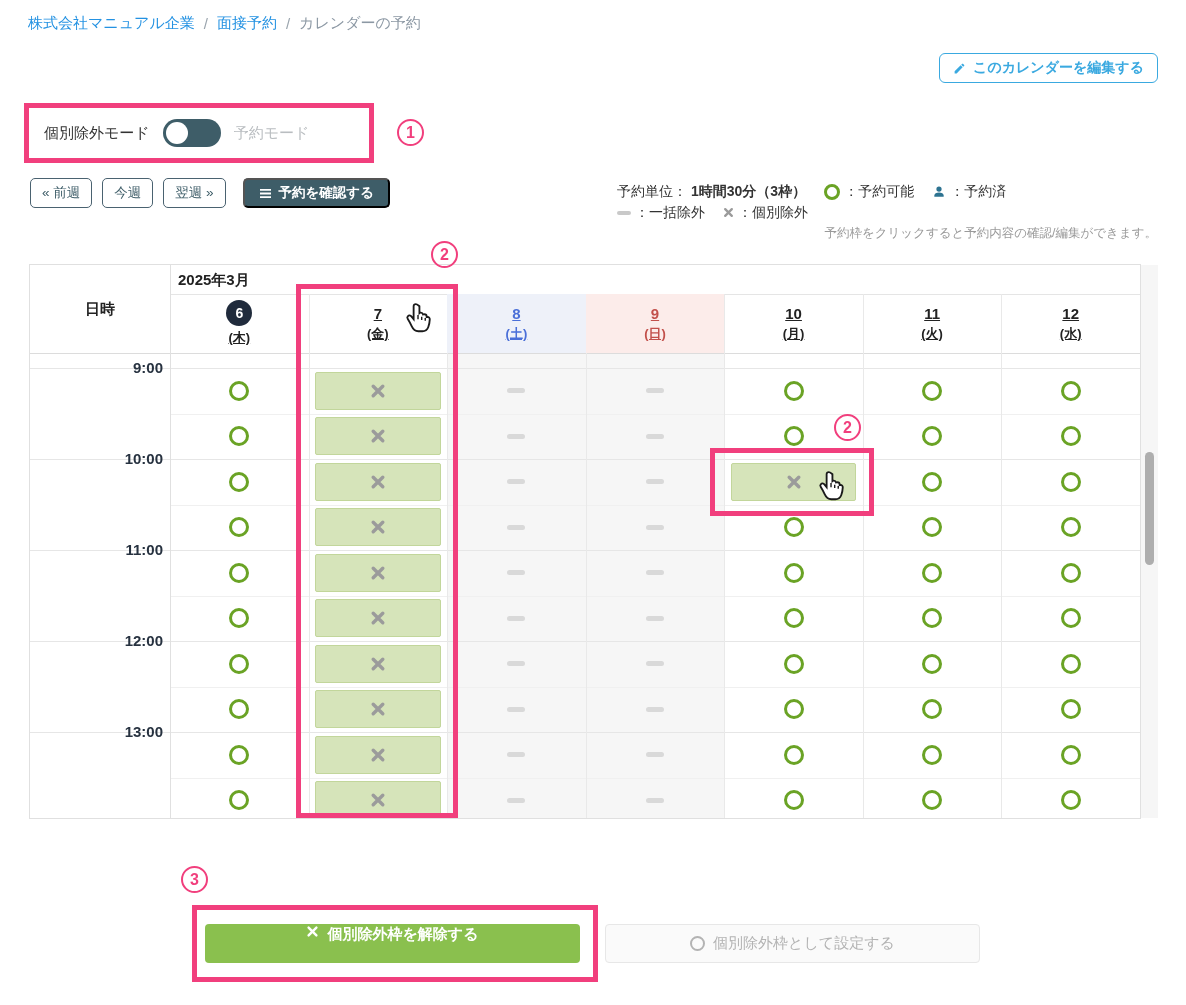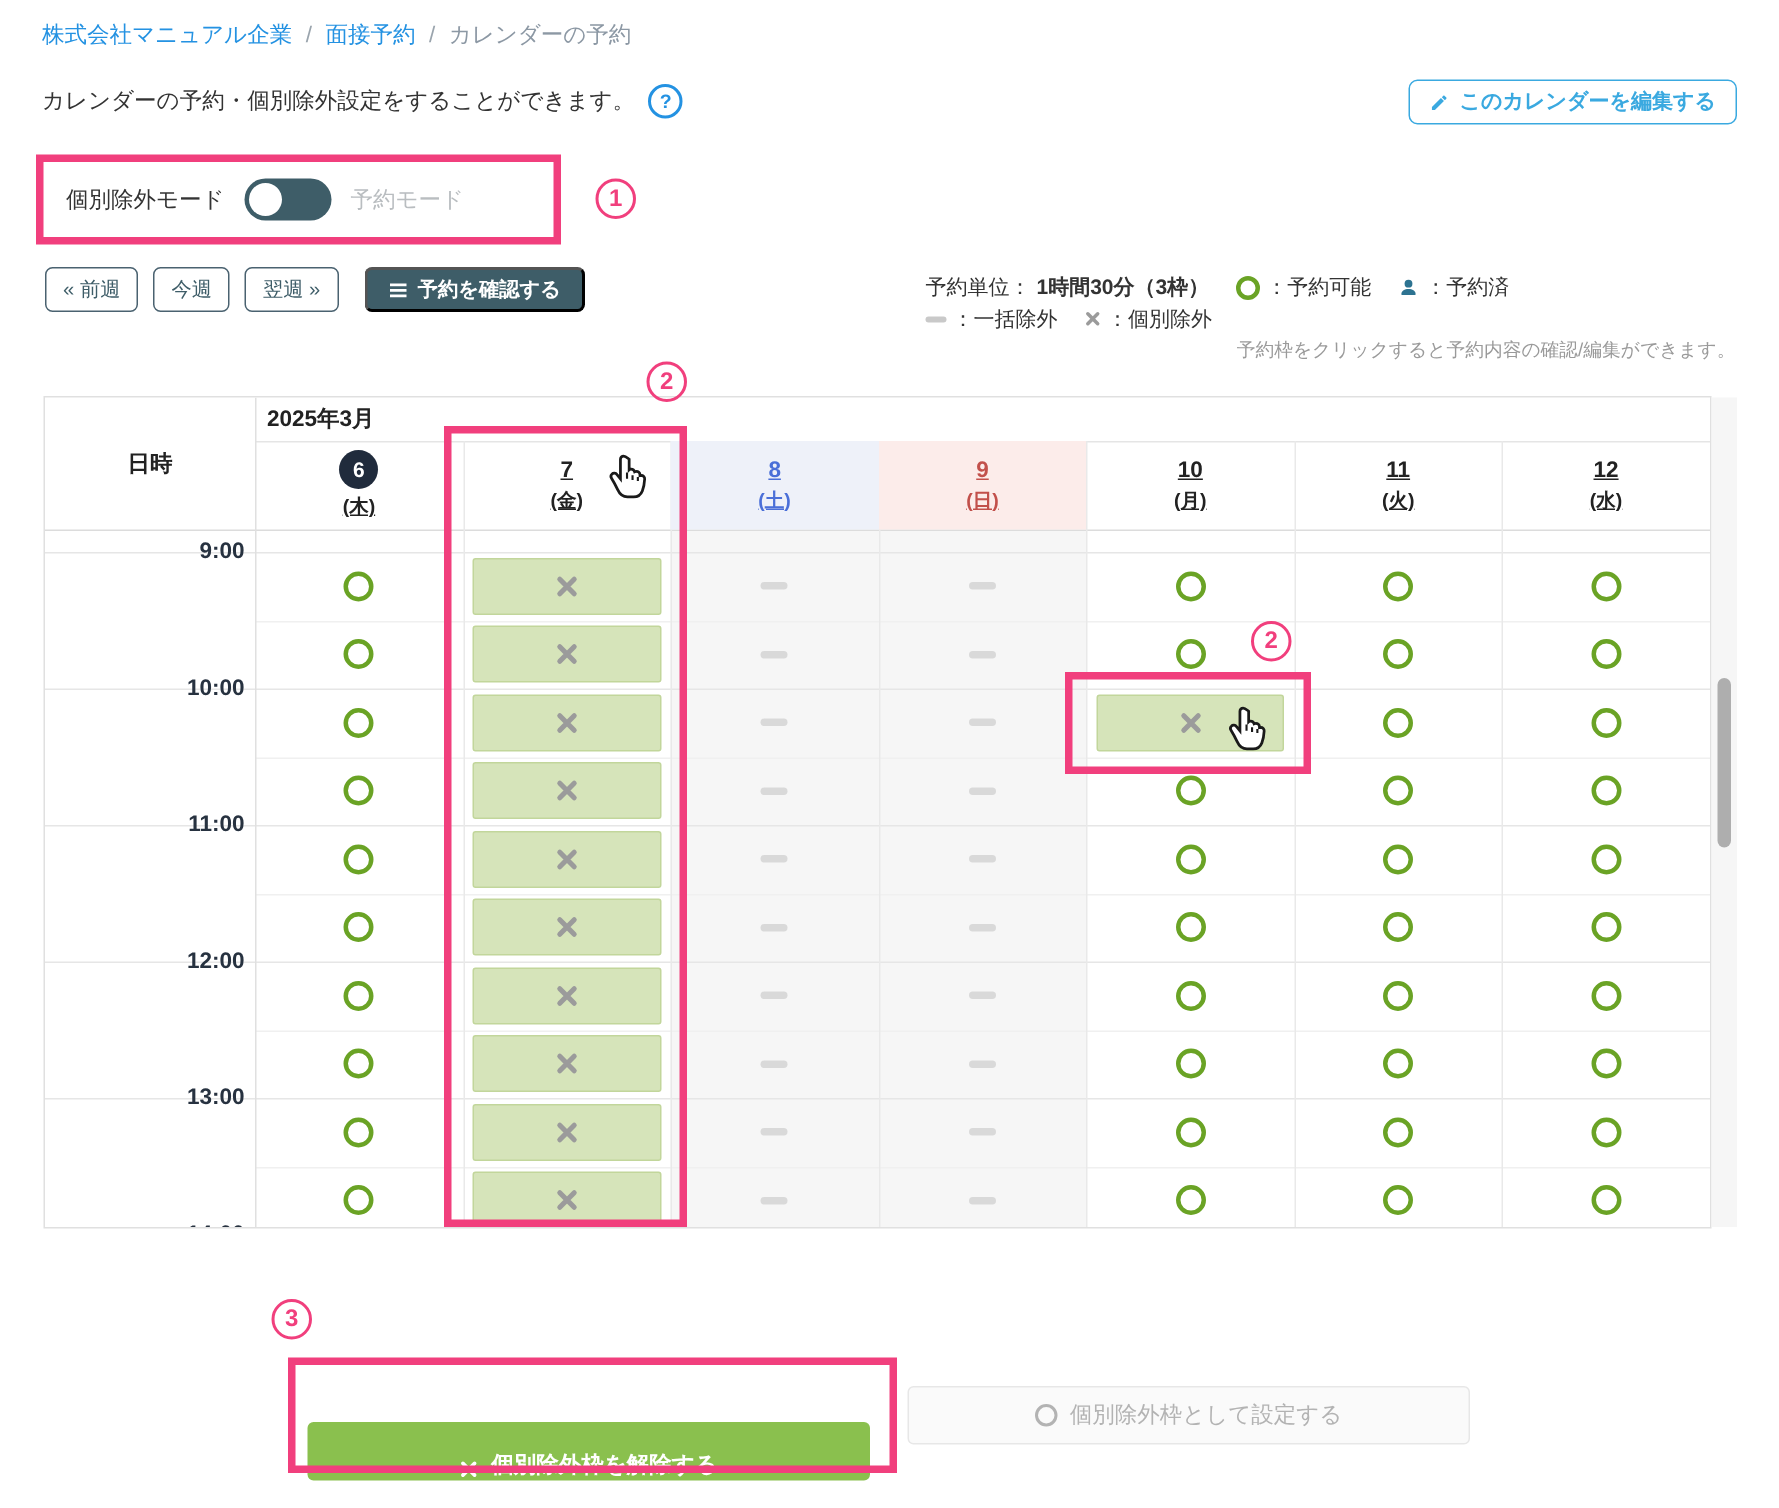--- a/index.html
+++ b/index.html
@@ -72,21 +72,21 @@
   .gline{position:absolute;}
 
   
   .sb-track{position:absolute;left:1141px;top:265px;width:17px;height:553px;background:#f6f6f6;}
   .sb-thumb{position:absolute;left:4px;top:187px;width:9px;height:113px;background:#aeaeae;border-radius:4.5px;}
 
   
   .footer-instr{position:absolute;left:30px;width:1110px;top:858px;text-align:center;font-size:15px;font-weight:600;color:#333;}
   .btn-release{position:absolute;left:205px;top:924px;width:375px;height:39px;border-radius:4px;border:none;
                background:var(--button-green,#8ac04e);color:#fff;font-size:15px;font-weight:bold;
-               display:flex;align-items:flex-end;justify-content:center;gap:8px;margin-top:24px;}
+               display:flex;align-items:flex-start;justify-content:center;gap:8px;}
   .btn-set{position:absolute;left:605px;top:924px;width:375px;height:39px;border-radius:4px;background:#fafafa;
            border:1px solid #e7e7e7;color:#b3b3b3;font-size:15px;display:flex;align-items:center;justify-content:center;gap:8px;box-sizing:border-box;}
   .ring-gray{width:11px;height:11px;border:2px solid #b3b3b3;border-radius:50%;}
 
   
   .pink-box{position:absolute;border:5px solid var(--accent-pink,#f13f7d);box-sizing:border-box;z-index:20;pointer-events:none;}
   .num-circle{position:absolute;width:27px;height:27px;border:2px solid var(--accent-pink,#f13f7d);border-radius:50%;
               color:var(--accent-pink,#f13f7d);font-size:16px;font-weight:bold;display:flex;align-items:center;justify-content:center;
               box-sizing:border-box;z-index:21;background:transparent;}
   .hand{position:absolute;z-index:22;}
@@ -97,24 +97,20 @@
 <div class="page" data-interactable="false">
 
   <nav class="crumbs" data-interactable="false">
     <span class="crumb-link" data-interactable="true">株式会社マニュアル企業</span>
     <span class="crumb-sep" data-interactable="false">/</span>
     <span class="crumb-link" data-interactable="true">面接予約</span>
     <span class="crumb-sep" data-interactable="false">/</span>
     <span class="crumb-cur" data-interactable="false">カレンダーの予約</span>
   </nav>
 
-  <div class="desc" data-interactable="false">
-    <span data-interactable="false">カレンダーの予約・個別除外設定をすることができます。</span>
-    <span class="help-ic" data-interactable="true">?</span>
-  </div>
 
   <button class="edit-btn" data-interactable="true">
     <span data-interactable="false" style="display:flex;">
       <svg width="13" height="13" viewBox="0 0 24 24">
           <path d="M3 17.3V21h3.7L17.8 9.9l-3.7-3.7L3 17.3zM20.7 7c.4-.4.4-1 0-1.4l-2.3-2.3c-.4-.4-1-.4-1.4 0l-1.8 1.8 3.7 3.7L20.7 7z" fill="#3aa9e0"></path>
         </svg>
     </span>
     <span data-interactable="false">このカレンダーを編集する</span>
   </button>
 

